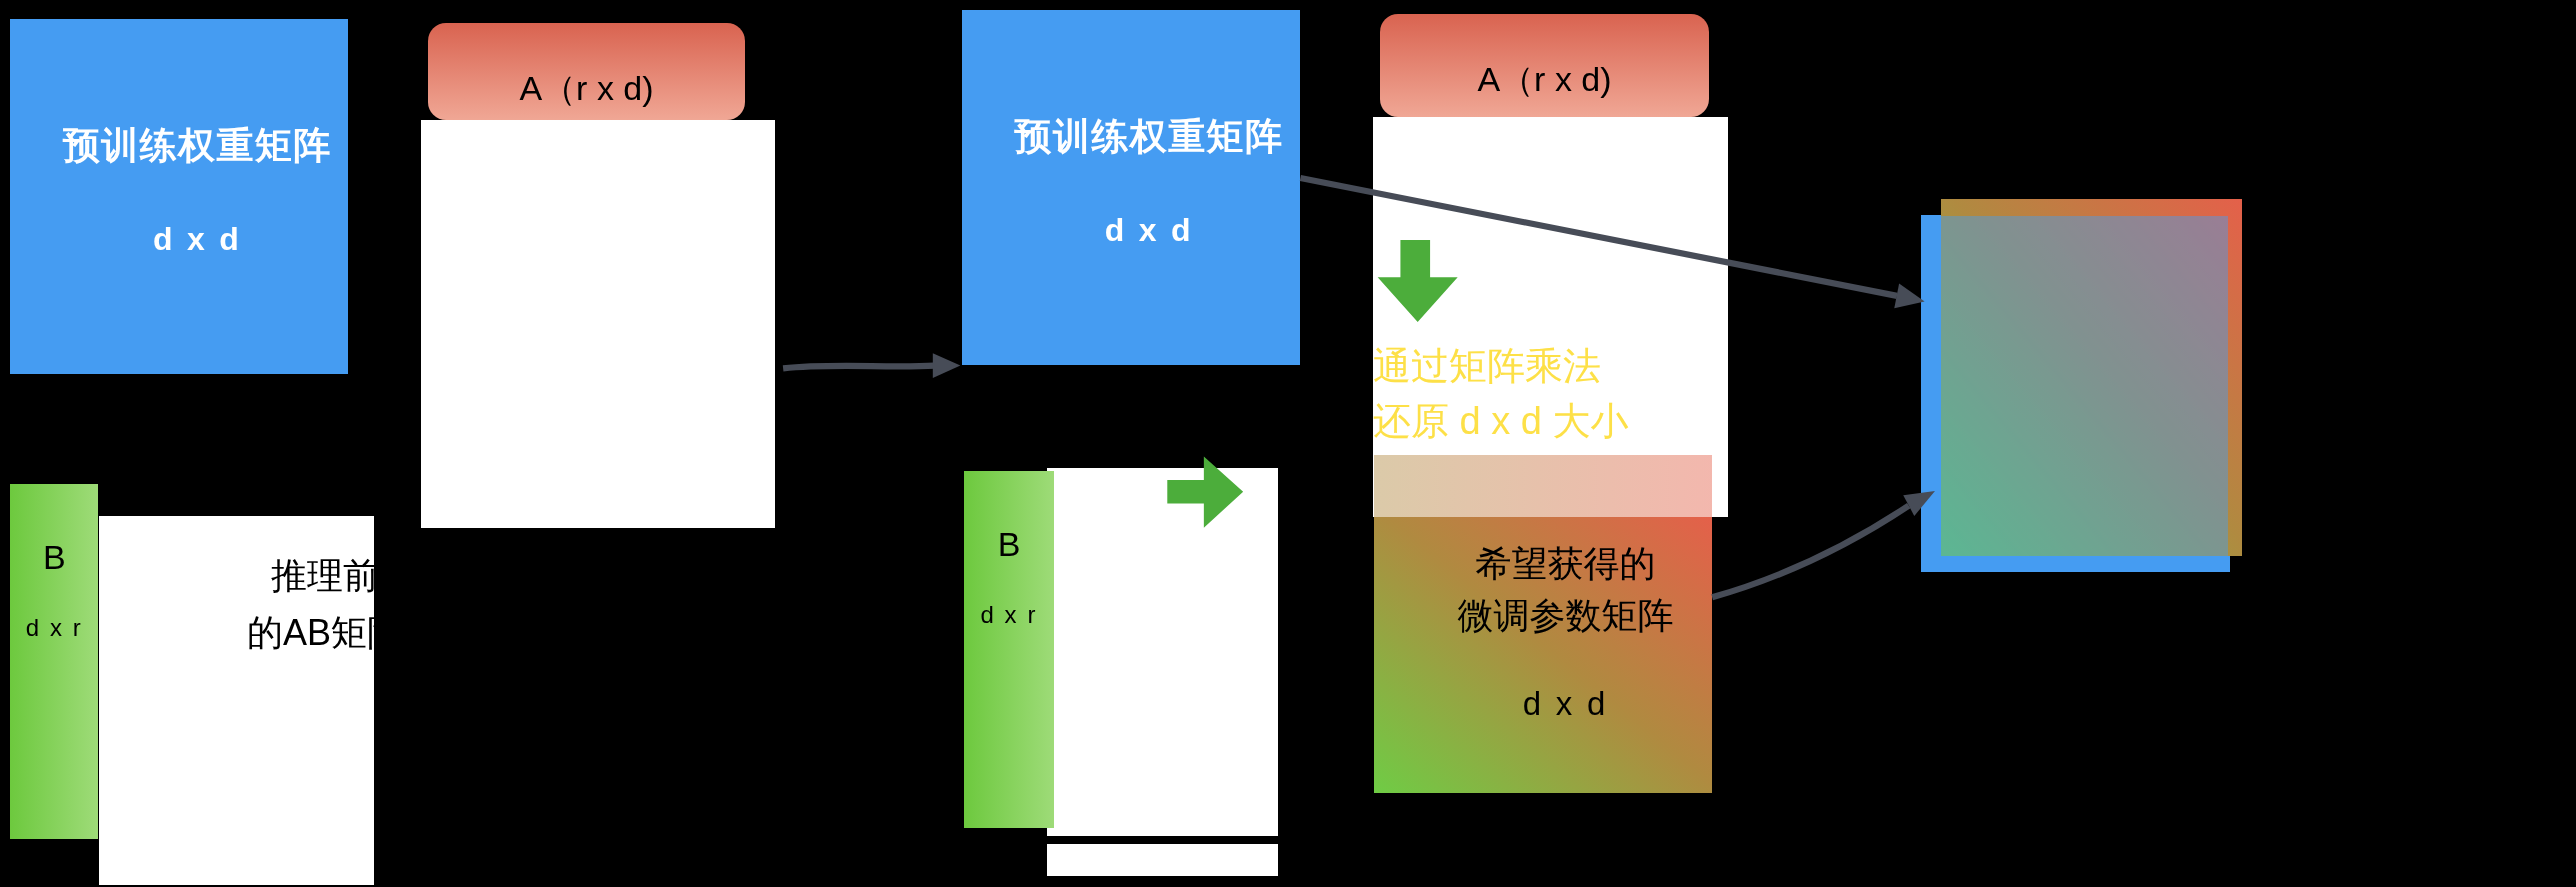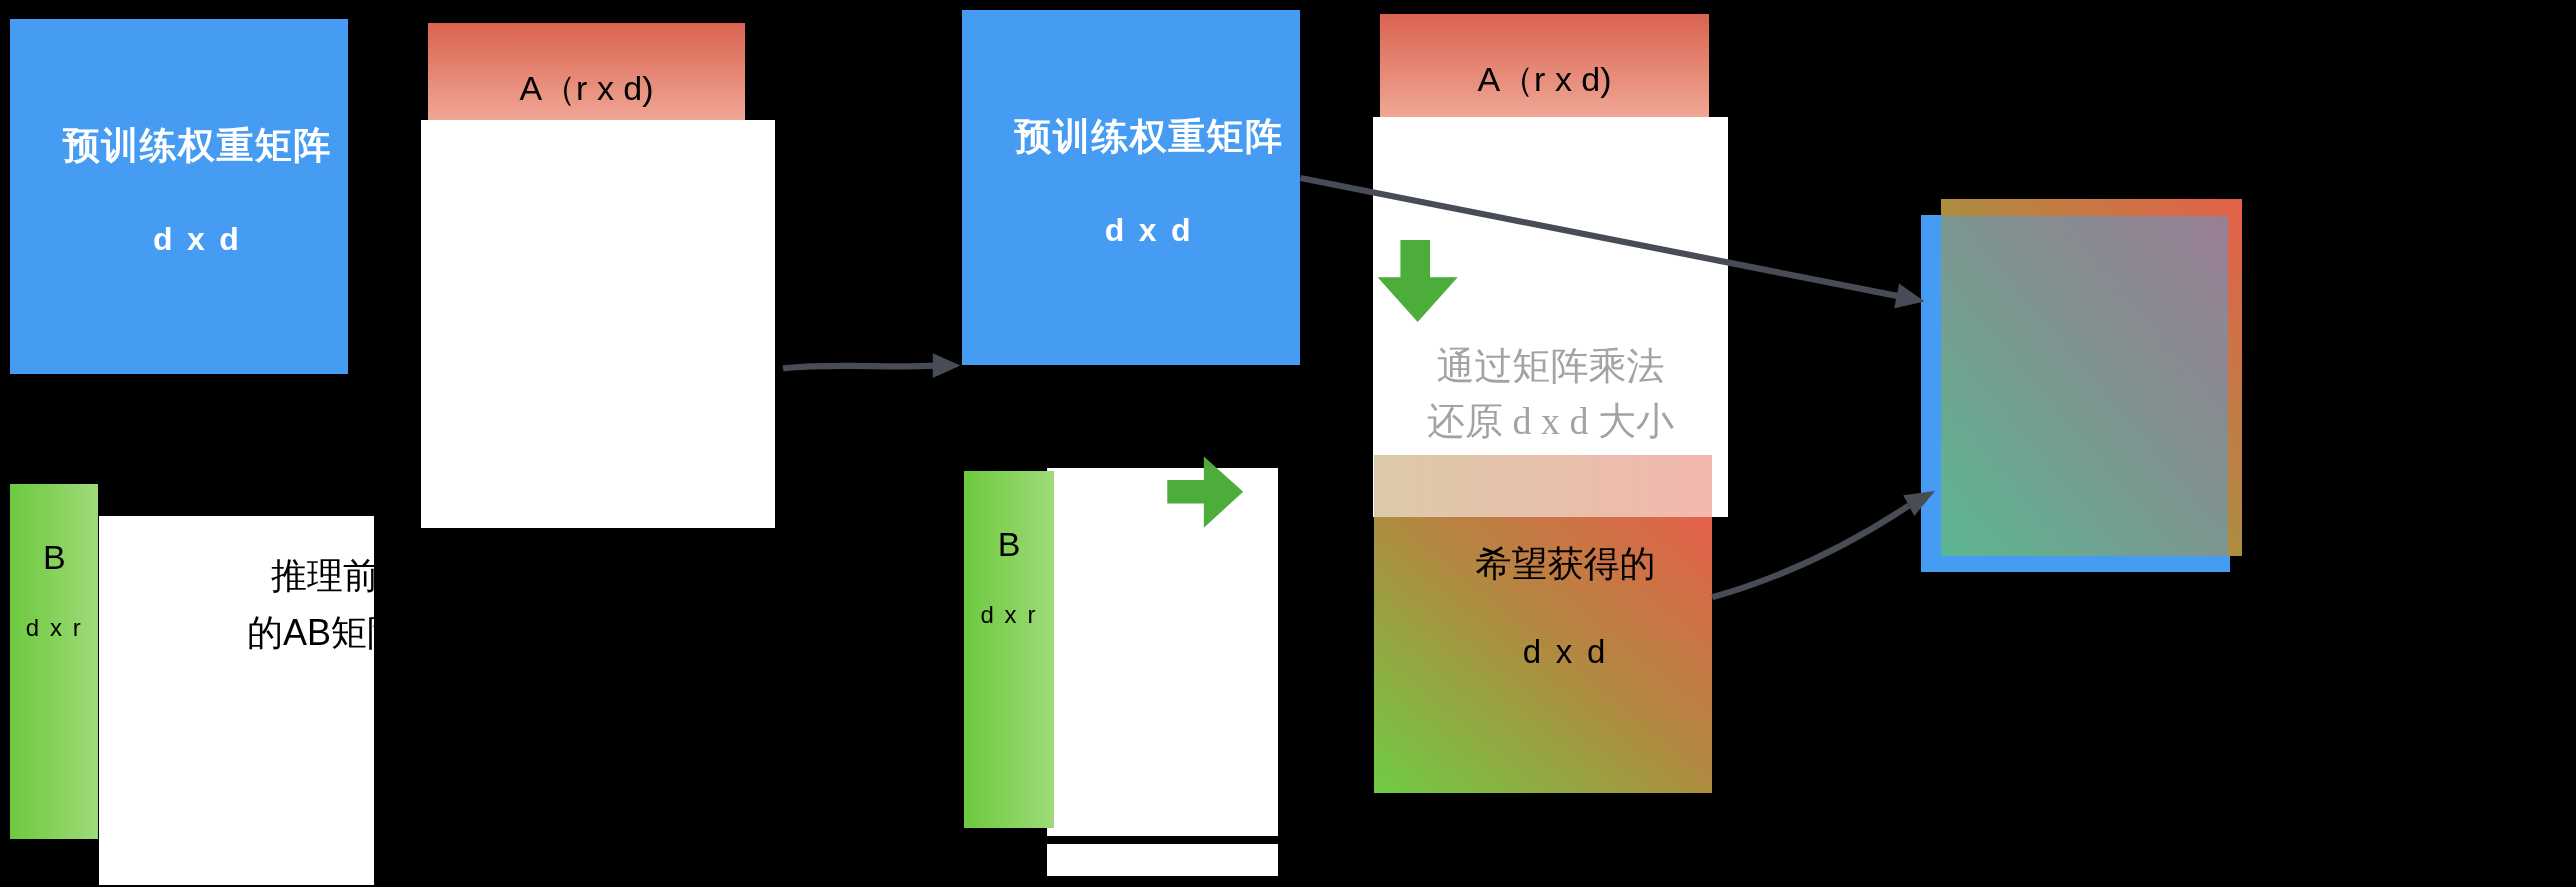--- a/index.html
+++ b/index.html
@@ -7,30 +7,30 @@
     position:relative;width:2576px;height:887px;background:#000;overflow:hidden;
     font-family:"Liberation Sans","DejaVu Sans",sans-serif;
   }
   .abs{position:absolute;}
   .box{position:absolute;box-sizing:border-box;}
   .blue-box{background:var(--blue);color:#fff;text-align:center;padding-left:36px;}
   .blue-box .title{font-size:37px;font-weight:600;letter-spacing:1.4px;}
   .blue-box .dims{font-size:32px;font-weight:600;letter-spacing:2.8px;}
   .red-head{
     background:linear-gradient(180deg,var(--matrix-a-red-top) 0%,var(--matrix-a-red-bottom) 100%);
-    color:#000;text-align:center;font-size:34px;
+    color:#000;text-align:center;font-size:34px;border-radius:18px;
   }
   .white-box{background:#fff;}
   .green-col{
     background:linear-gradient(90deg,var(--matrix-b-green-left) 0%,var(--matrix-b-green-right) 100%);
     color:#000;text-align:center;
   }
   .green-col .blabel{font-size:34px;}
   .green-col .bdims{font-size:24px;letter-spacing:2.1px;}
-  .note-black{color:#a3a3a3;font-size:38px;text-align:center;line-height:1.45;font-family:Liberation Serif, serif;}
+  .note-black{color:#fde047;font-size:38px;line-height:1.45;}
   .delta-grad{
     background:linear-gradient(to top right,var(--delta-green) 0%,var(--delta-mid) 52%,var(--delta-red) 100%);
     color:#000;text-align:center;
   }
   .delta-grad .dline{font-size:36px;line-height:1.45;}
   .delta-grad .ddims{font-size:33px;letter-spacing:2.8px;}
   .delta-strip{
     background:linear-gradient(90deg,rgba(176,138,64,0.45) 0%,rgba(228,96,74,0.45) 100%);
   }
   .overlay-wash{position:absolute;left:0;top:16.6px;right:14px;bottom:0;background:rgba(69,157,242,0.45);}
@@ -86,20 +86,21 @@
 
   <div class="abs note-black" style="left:1373px;top:339px;width:355px;">
     <div>通过矩阵乘法</div>
     <div>还原 d x d 大小</div>
   </div>
 
   <div class="box delta-strip" style="left:1374px;top:455px;width:338px;height:62px;"></div>
 
   <div class="box delta-grad" style="left:1374px;top:517px;width:338px;height:276px;padding-left:45px;">
     <div class="dline" style="margin-top:21px;">希望获得的</div>
+    <div class="dline">微调参数矩阵</div>
     <div class="ddims" style="margin-top:43px;">d x d</div>
   </div>
 
   <div class="box" style="left:1921px;top:215px;width:309px;height:357px;background:var(--blue);"></div>
   <div class="box delta-grad" style="left:1941px;top:199px;width:301px;height:357px;">
     <div class="overlay-wash"></div>
   </div>
 
   <svg class="flow" width="2576" height="887" viewBox="0 0 3734 1286">
 

